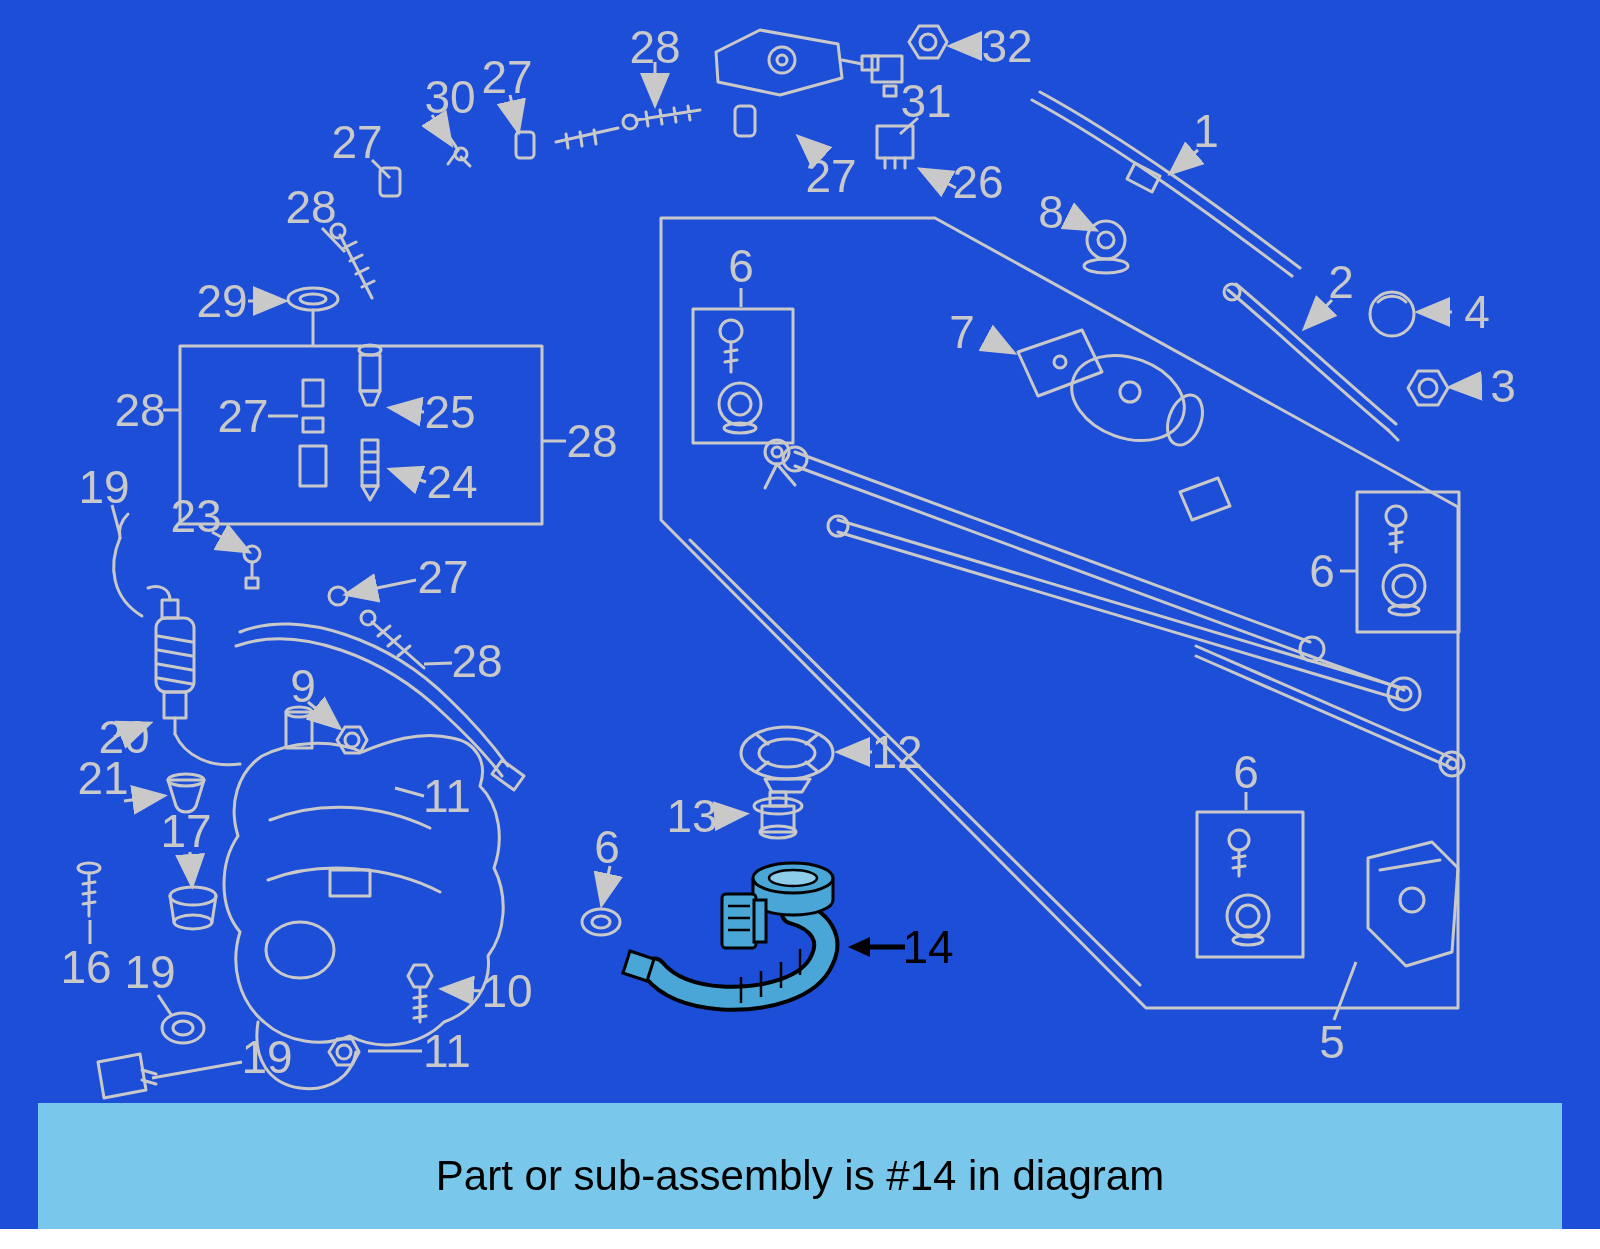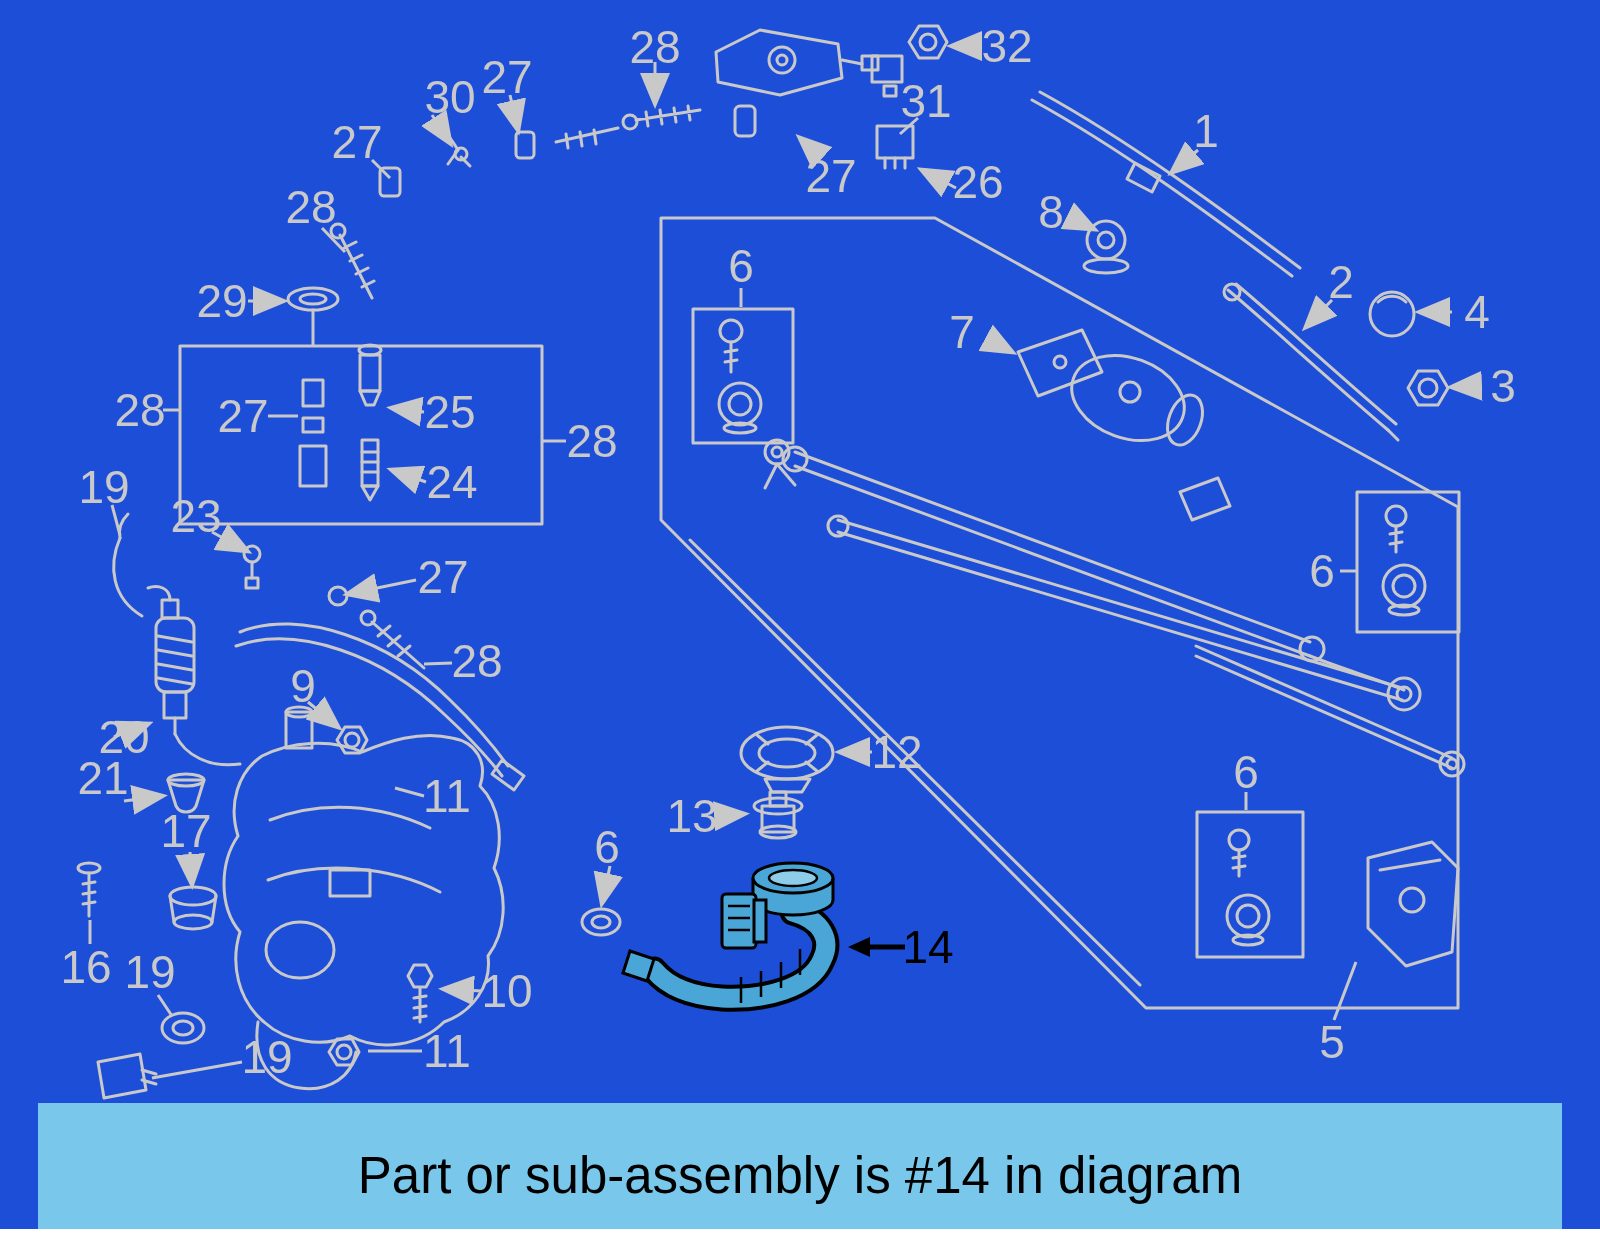--- a/index.html
+++ b/index.html
@@ -15,21 +15,21 @@
   .tube-inner{fill:none;stroke:var(--highlight,#4aa6d6);stroke-width:19;stroke-linecap:round}
   .rib{stroke:#000;stroke-width:2.5;fill:none}
   .ptr{stroke:#000;stroke-width:5;fill:none}
   .callout-layer{position:absolute;inset:0;pointer-events:none}
   .callout{position:absolute;transform:translate(-50%,-50%);font-size:46px;
            color:var(--callout,#c9c9c9);white-space:nowrap;line-height:1}
   .callout.dark{color:#000;font-size:46px;font-weight:400}
   .banner{position:absolute;left:38px;top:1103px;width:1524px;height:146px;
           background:var(--banner-bg,#79c7ea);display:flex;flex-direction:column;
           align-items:center;justify-content:center;gap:6px}
-  .banner div{font-size:51px;color:var(--banner-fg,#000);line-height:1.15}
+  .banner div{font-size:42px;color:var(--banner-fg,#000);line-height:1.15}
 </style>
 </head>
 <body>
 
 <div class="stage">
 
   <svg class="diagram-svg" width="1600" height="1249" viewBox="0 0 1600 1249">
     <defs>
       <marker id="arr" markerWidth="12" markerHeight="10" refX="10" refY="5" orient="auto">
         <path d="M0 0 L12 5 L0 10 Z" fill="#c9c9c9"></path>

